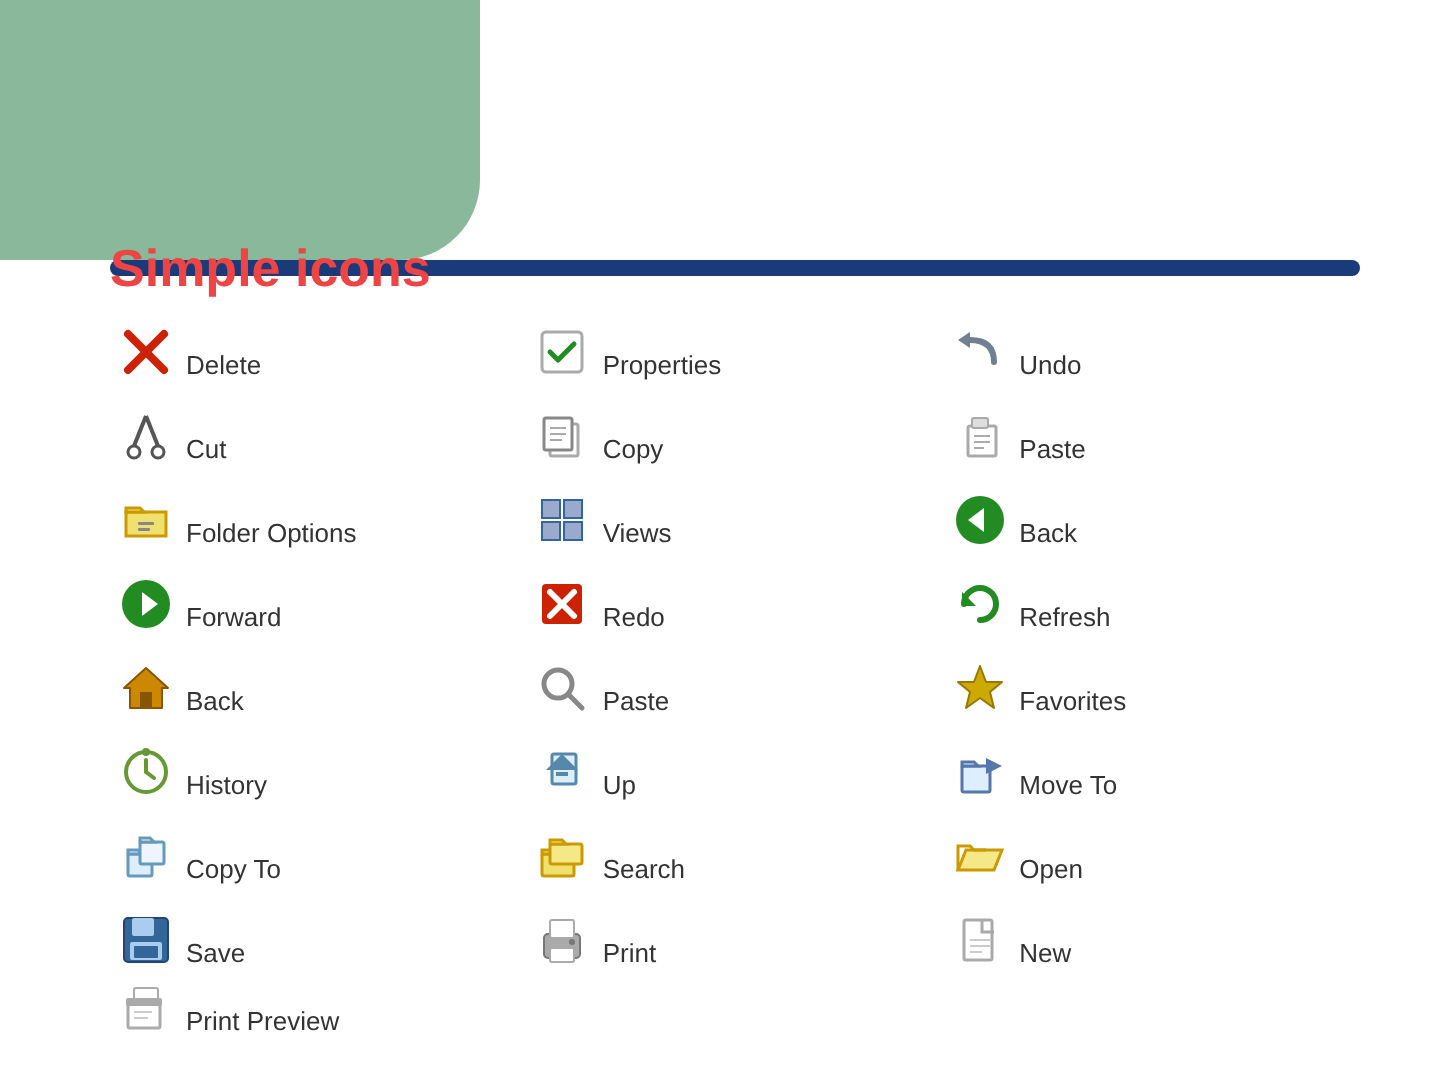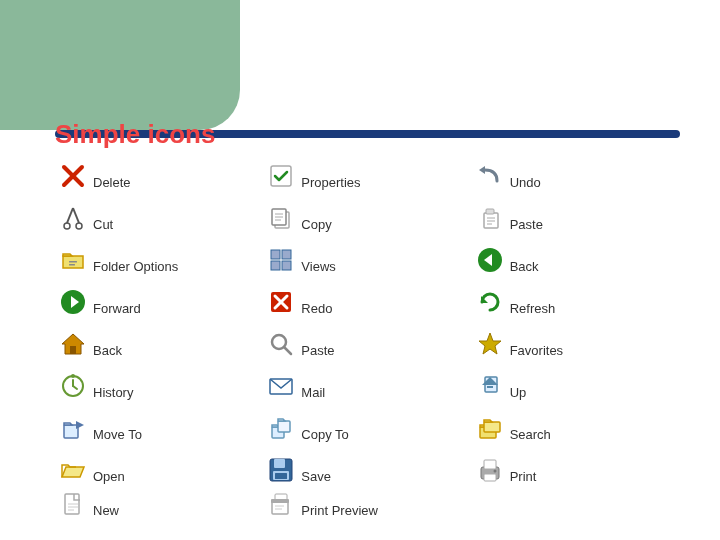--- a/index.html
+++ b/index.html
@@ -262,29 +262,20 @@
       <svg width="26" height="26" viewBox="0 0 26 26">
         <circle cx="13" cy="13" r="10" fill="none" stroke="#669933" stroke-width="2"></circle>
         <line x1="13" y1="7" x2="13" y2="13" stroke="#669933" stroke-width="2" stroke-linecap="round"></line>
         <line x1="13" y1="13" x2="17" y2="16" stroke="#669933" stroke-width="2" stroke-linecap="round"></line>
         <circle cx="13" cy="3" r="2" fill="#669933"></circle>
       </svg>
     </div>
     <span class="icon-label">History</span>
   </div>
 
-  <div class="icon-item">
-    <div class="icon-img">
-      <svg width="26" height="26" viewBox="0 0 26 26">
-        <rect x="2" y="6" width="22" height="15" rx="1" fill="white" stroke="#336699" stroke-width="1.5"></rect>
-        <polyline points="2,6 13,15 24,6" fill="none" stroke="#336699" stroke-width="1.5"></polyline>
-      </svg>
-    </div>
-    <span class="icon-label">Mail</span>
-  </div>
 
   <div class="icon-item">
     <div class="icon-img">
       <svg width="26" height="26" viewBox="0 0 26 26">
         <rect x="8" y="4" width="12" height="15" rx="1" fill="#ddeeff" stroke="#5588aa" stroke-width="1.5"></rect>
         <polygon points="5,12 13,4 21,12" fill="#5588aa"></polygon>
         <rect x="10" y="13" width="6" height="2" fill="#5588aa"></rect>
       </svg>
     </div>
     <span class="icon-label">Up</span>

